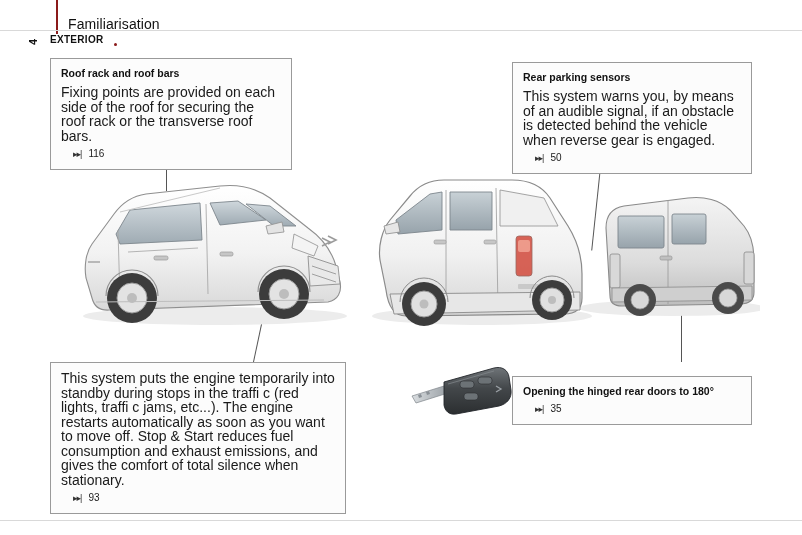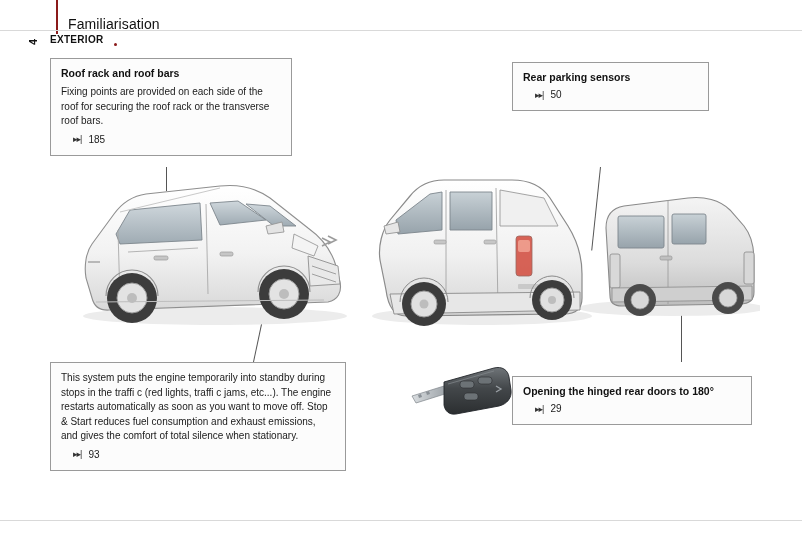--- a/index.html
+++ b/index.html
@@ -78,21 +78,21 @@
     padding: 8px 10px 10px 10px;
   }
   .callout .ctitle {
     font-size: 10.5px;
     font-weight: bold;
     color: #111;
     margin-bottom: 5px;
     line-height: 13px;
   }
   .callout .cbody {
-    font-size: 10px;
+    font-size: 14px;
     color: #1a1a1a;
     line-height: 14.5px;
   }
   .pageref {
     display: flex;
     align-items: center;
     margin-top: 5px;
     padding-left: 12px;
     font-size: 10px;
     color: #1a1a1a;
@@ -100,21 +100,21 @@
   .pageref .arrow {
     display: inline-block;
     margin-right: 7px;
     font-size: 9px;
     color: #333;
     letter-spacing: -1px;
   }
 
   
   #box-roofrack   { left: 50px;  top: 58px;  width: 242px; }
-  #box-rearsensor { left: 512px; top: 62px;  width: 197px; }
+  #box-rearsensor { left: 512px; top: 62px;  width: 240px; }
   #box-stopstart  { left: 50px;  top: 362px; width: 296px; }
   #box-hingedoors { left: 512px; top: 376px; width: 240px; }
 
   
   .leader { position: absolute; background: #555; }
 
   
   .art { position: absolute; }
 
   svg { display: block; }
@@ -314,43 +314,44 @@
 
       <path d="M40,22 L86,9" stroke="#848a8e" stroke-width="1" fill="none" opacity="0.7"></path>
     </svg>
   </div>
 
   <div class="callout" id="box-roofrack">
     <div class="ctitle">Roof rack and roof bars</div>
     <div class="cbody">Fixing points are provided on each side of the roof for securing the roof rack or the transverse roof bars.</div>
     <div class="pageref">
       <span class="arrow">▸▸|</span>
-      <span>185</span>
+      <span>116</span>
     </div>
   </div>
 
   <div class="callout" id="box-rearsensor">
     <div class="ctitle">Rear parking sensors</div>
+    <div class="cbody">This system warns you, by means of an audible signal, if an obstacle is detected behind the vehicle when reverse gear is engaged.</div>
     <div class="pageref">
       <span class="arrow">▸▸|</span>
       <span>50</span>
     </div>
   </div>
 
   <div class="callout" id="box-stopstart">
     <div class="cbody">This system puts the engine temporarily into standby during stops in the traffi c (red lights, traffi c jams, etc...). The engine restarts automatically as soon as you want to move off. Stop &amp; Start reduces fuel consumption and exhaust emissions, and gives the comfort of total silence when stationary.</div>
     <div class="pageref">
       <span class="arrow">▸▸|</span>
       <span>93</span>
     </div>
   </div>
 
   <div class="callout" id="box-hingedoors">
     <div class="ctitle">Opening the hinged rear doors to 180°</div>
     <div class="pageref">
       <span class="arrow">▸▸|</span>
-      <span>29</span>
+      <span>35</span>
     </div>
   </div>
 
   <div class="footer-rule"></div>
 
 </div>
 
 </body></html>

